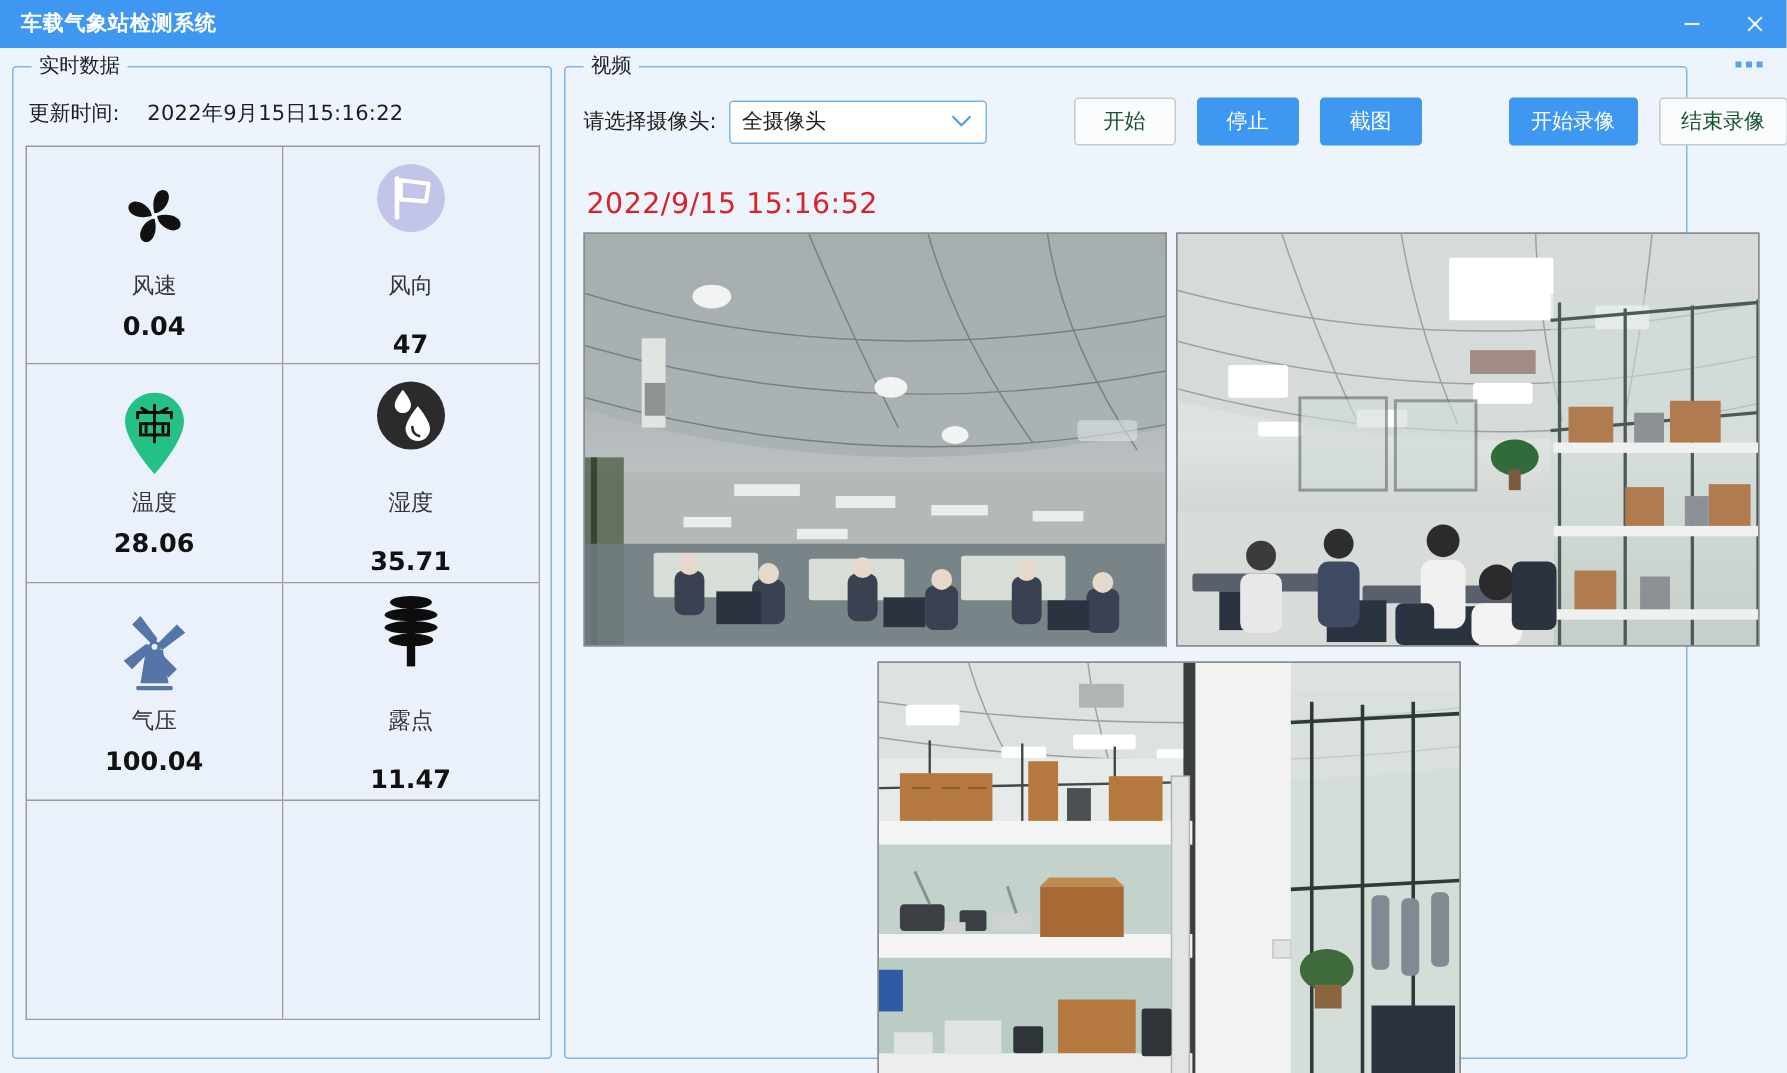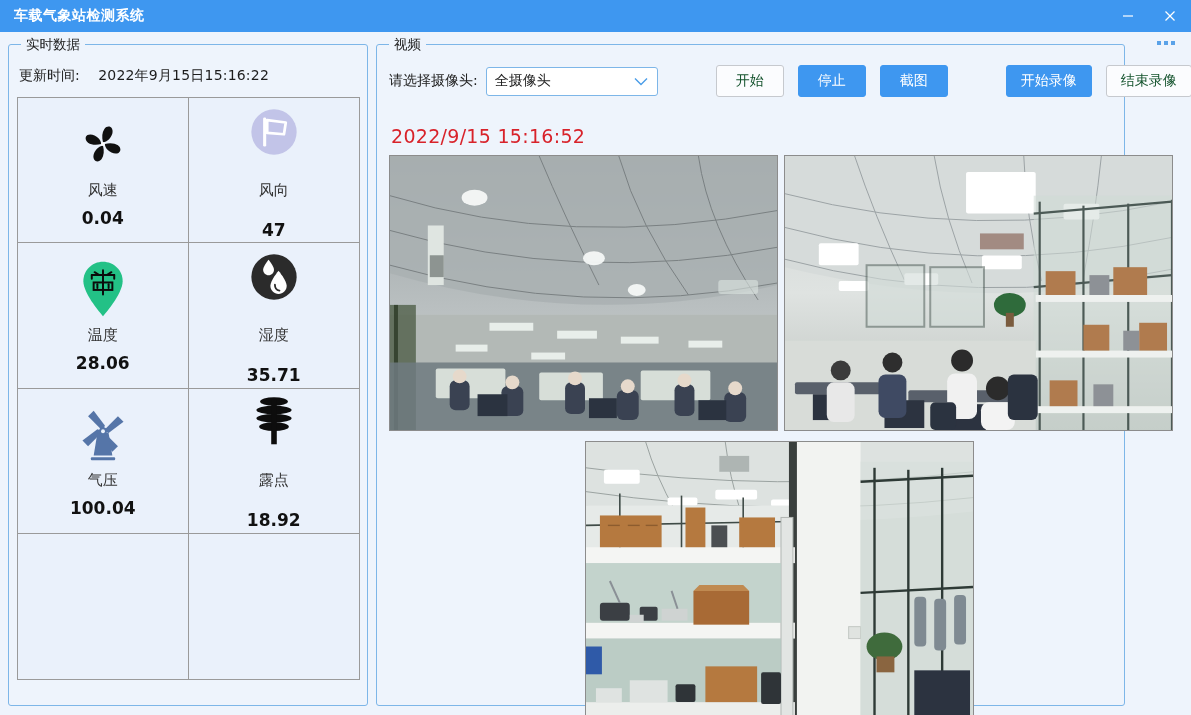--- a/index.html
+++ b/index.html
@@ -261,21 +261,21 @@
             <g fill="#0d0d0d">
               <ellipse cx="28" cy="8" rx="15" ry="4.6"></ellipse>
               <ellipse cx="28" cy="17" rx="19" ry="4.6"></ellipse>
               <ellipse cx="28" cy="26" rx="19" ry="4.6"></ellipse>
               <ellipse cx="28" cy="35" rx="16" ry="4.6"></ellipse>
               <rect x="25" y="6" width="6" height="48"></rect>
             </g>
           </svg>
         </div>
         <span class="nm">露点</span>
-        <span class="vl">18.92</span>
+        <span class="vl">11.47</span>
       </div>
 
       <div class="cell">
         <span class="nm"></span>
       </div>
       <div class="cell">
         <span class="nm"></span>
       </div>
 
     </div>

